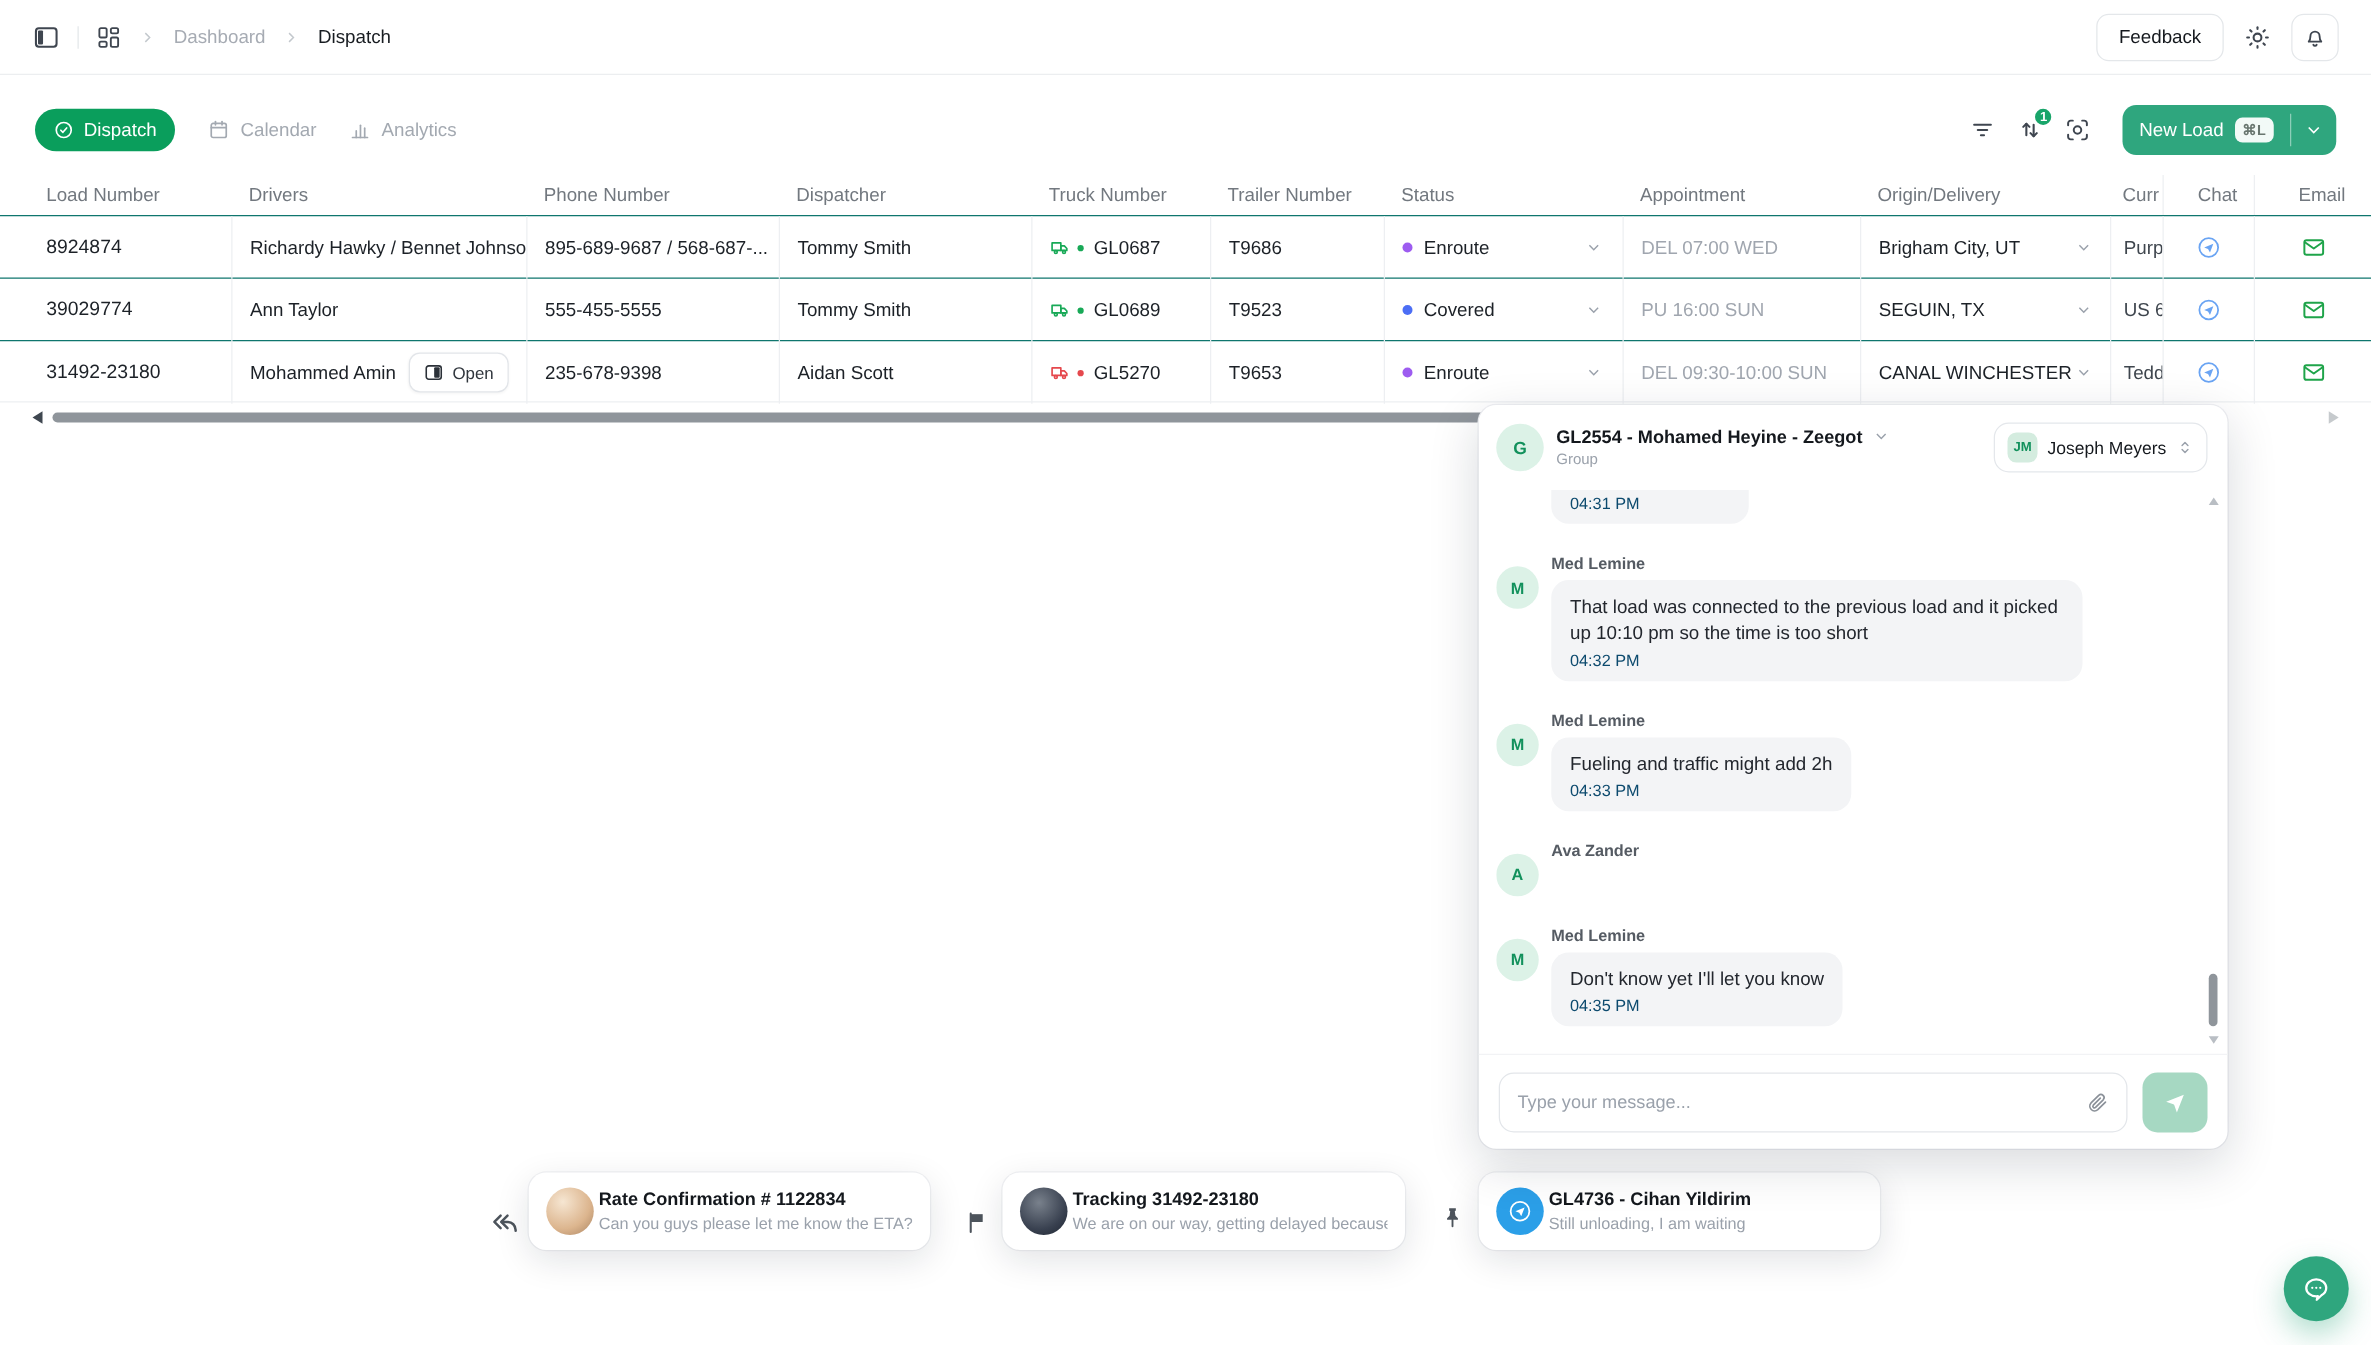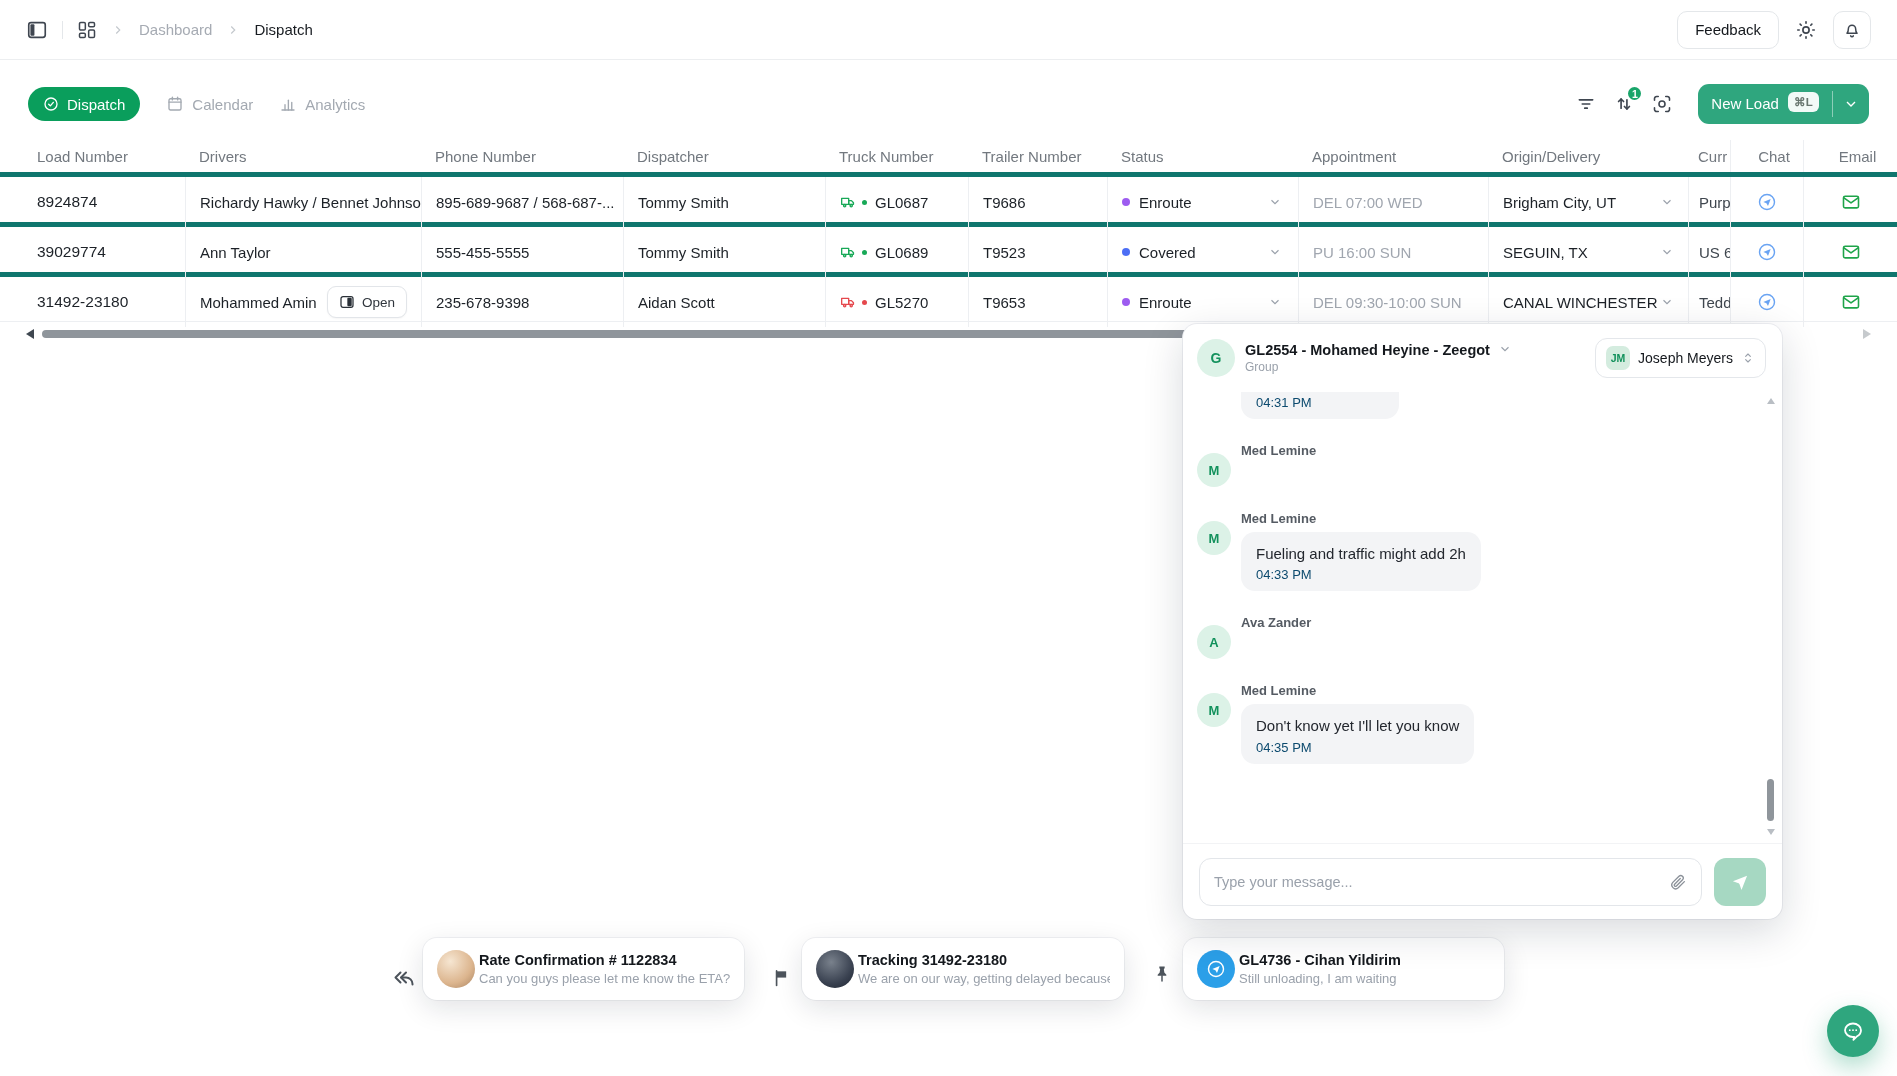--- a/index.html
+++ b/index.html
@@ -22,33 +22,33 @@
 
   
   .toolbar { position:absolute; top:82px; left:0; right:0; height:44px; display:flex; align-items:center; justify-content:space-between; padding:0 28px; }
   .tabs { display:flex; align-items:center; gap:26px; }
   .tab { display:flex; align-items:center; gap:8px; background:none; border:none; font-family:inherit; font-size:15px; color:#a3a9b1; cursor:pointer; }
   .tab.active { background:#0a9e5c; color:#fff; height:34px; border-radius:999px; padding:0 15px; font-weight:500; }
   .tools { display:flex; align-items:center; gap:18px; }
   .sortwrap { position:relative; }
   .sort-badge { position:absolute; top:-9px; right:-9px; min-width:17px; height:17px; border-radius:50%; background:#19a56a; border:2px solid #fff; color:#fff; font-size:10.5px; font-weight:700; display:flex; align-items:center; justify-content:center; }
   .newload { display:flex; align-items:stretch; height:40px; border-radius:11px; overflow:hidden; background:#2fa67e; color:#fff; margin-left:8px; cursor:pointer; }
-  .nl-main { display:flex; align-items:flex-end; gap:9px; padding:12px 13px; font-size:15px; font-weight:500; border:none; background:none; color:#fff; font-family:inherit; cursor:pointer; }
+  .nl-main { display:flex; align-items:center; gap:9px; padding:12px 13px; font-size:15px; font-weight:500; border:none; background:none; color:#fff; font-family:inherit; cursor:pointer; }
   .nl-kbd { background:rgba(255,255,255,.94); color:#68766f; border-radius:6px; font-size:11.5px; font-weight:700; padding:3px 6px; letter-spacing:.3px; }
   .nl-split { width:1px; background:rgba(255,255,255,.45); margin:7px 0; }
   .nl-caret { width:36px; border:none; background:none; color:#fff; display:flex; align-items:center; justify-content:center; cursor:pointer; }
 
   
   .table { position:absolute; top:140px; left:0; width:1897px; }
   .thead, .trow { display:grid; grid-template-columns:185px 236px 202px 202px 143px 139px 191px 190px 200px 42px 73px 94px; }
   .thead { height:32px; align-items:center; }
   .th { padding-left:14px; font-size:15px; color:#72787f; white-space:nowrap; overflow:hidden; }
   .th.first { padding-left:37px; }
   .th.bordered { border-left:1px solid #edeff2; height:32px; display:flex; align-items:center; justify-content:center; }
-  .trow { height:50px; border-top:5px solid #0f766e; }
+  .trow { height:50px; border-top:1px solid #0f766e; }
   .trow:last-child { border-bottom:1px solid #edeff2; }
   .td { height:50px; display:flex; align-items:center; padding-left:14px; font-size:15px; color:#1c2127; white-space:nowrap; overflow:hidden; border-left:1px solid #edeff2; }
   .td.c-load { border-left:none; padding-left:37px; font-weight:500; font-size:15.5px; }
   .td.c-appt { color:#a0a6af; }
   .td.c-curr { padding-left:10px; color:#3f464e; }
   .td.c-center { justify-content:center; padding-left:0; }
   .chev { color:#9aa1ab; }
   .td.c-status { cursor:pointer; padding-right:16px; }
   .td.c-status .chev { margin-left:auto; }
   .dot { width:8px; height:8px; border-radius:50%; margin-right:9px; flex-shrink:0; }
@@ -526,20 +526,24 @@
 
     <div class="pmsgs">
       <div class="mbubble partial">
         <div class="mtime">04:31 PM</div>
       </div>
 
       <div class="msg">
         <div class="mavatar">M</div>
         <div class="mbody">
           <div class="mname">Med Lemine</div>
+          <div class="mbubble">
+            <div class="mtext">That load was connected to the previous load and it picked up 10:10 pm so the time is too short</div>
+            <div class="mtime">04:32 PM</div>
+          </div>
         </div>
       </div>
 
       <div class="msg">
         <div class="mavatar">M</div>
         <div class="mbody">
           <div class="mname">Med Lemine</div>
           <div class="mbubble">
             <div class="mtext">Fueling and traffic might add 2h</div>
             <div class="mtime">04:33 PM</div>

